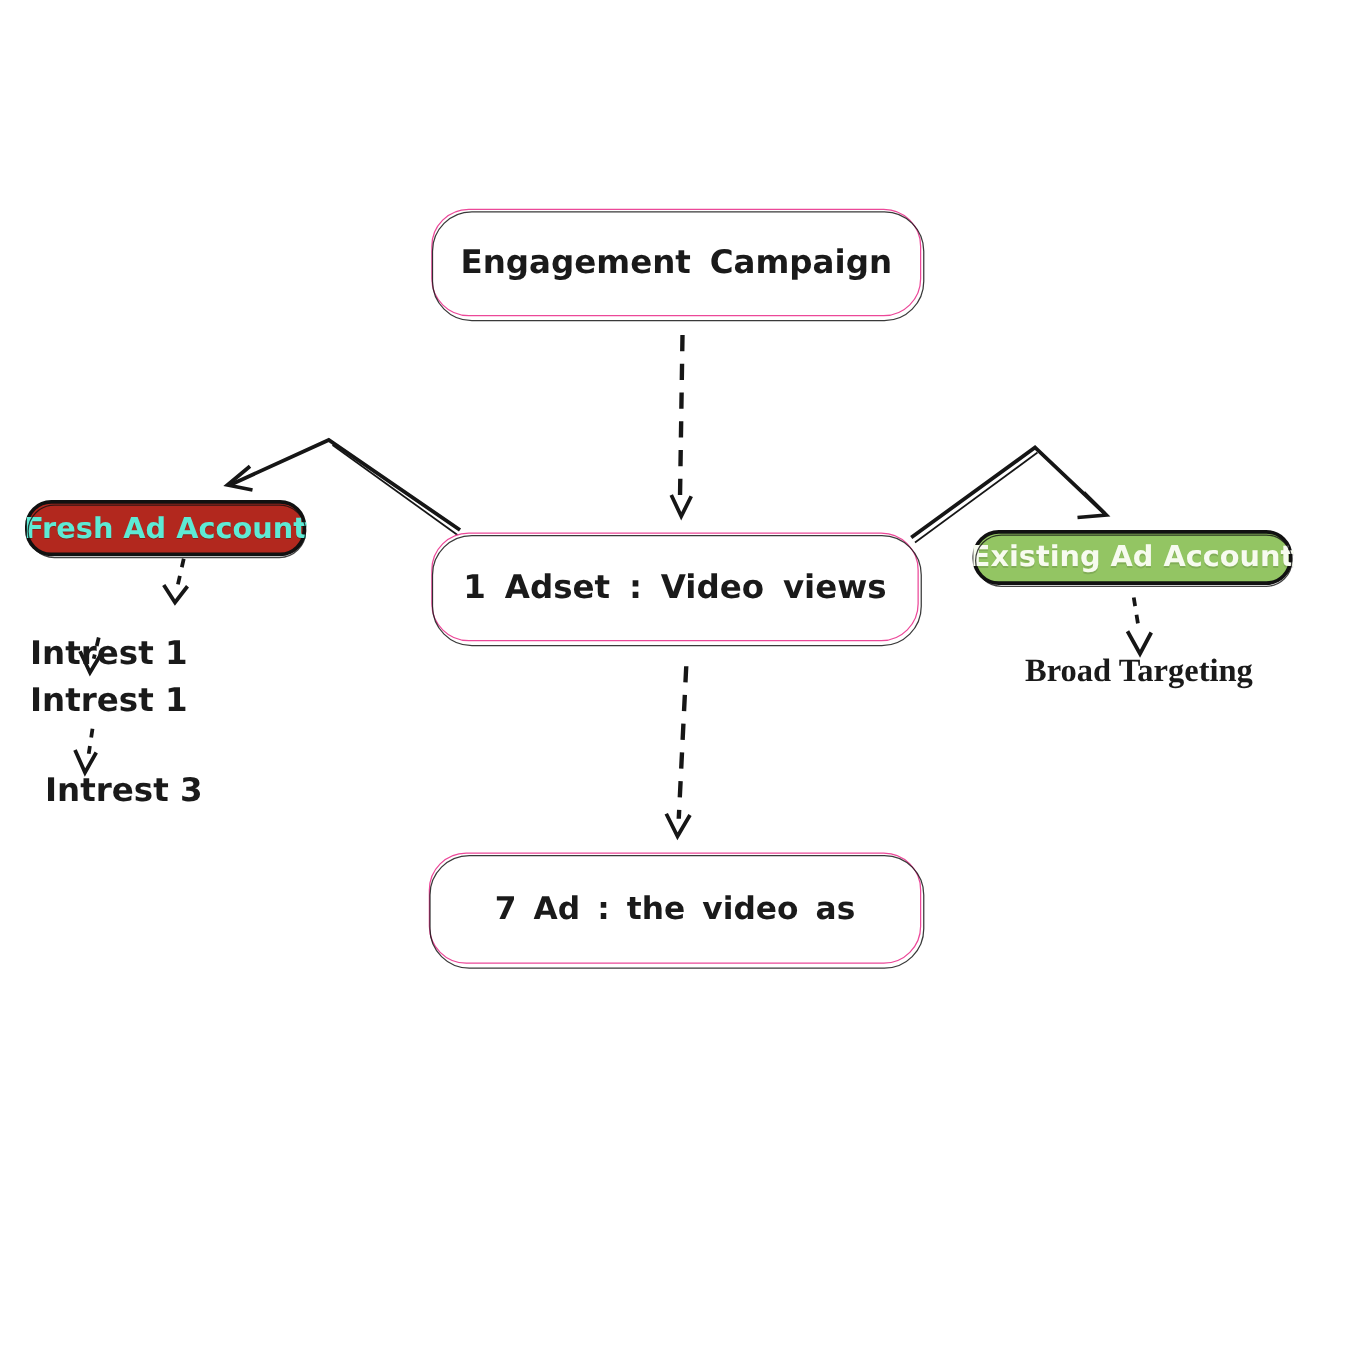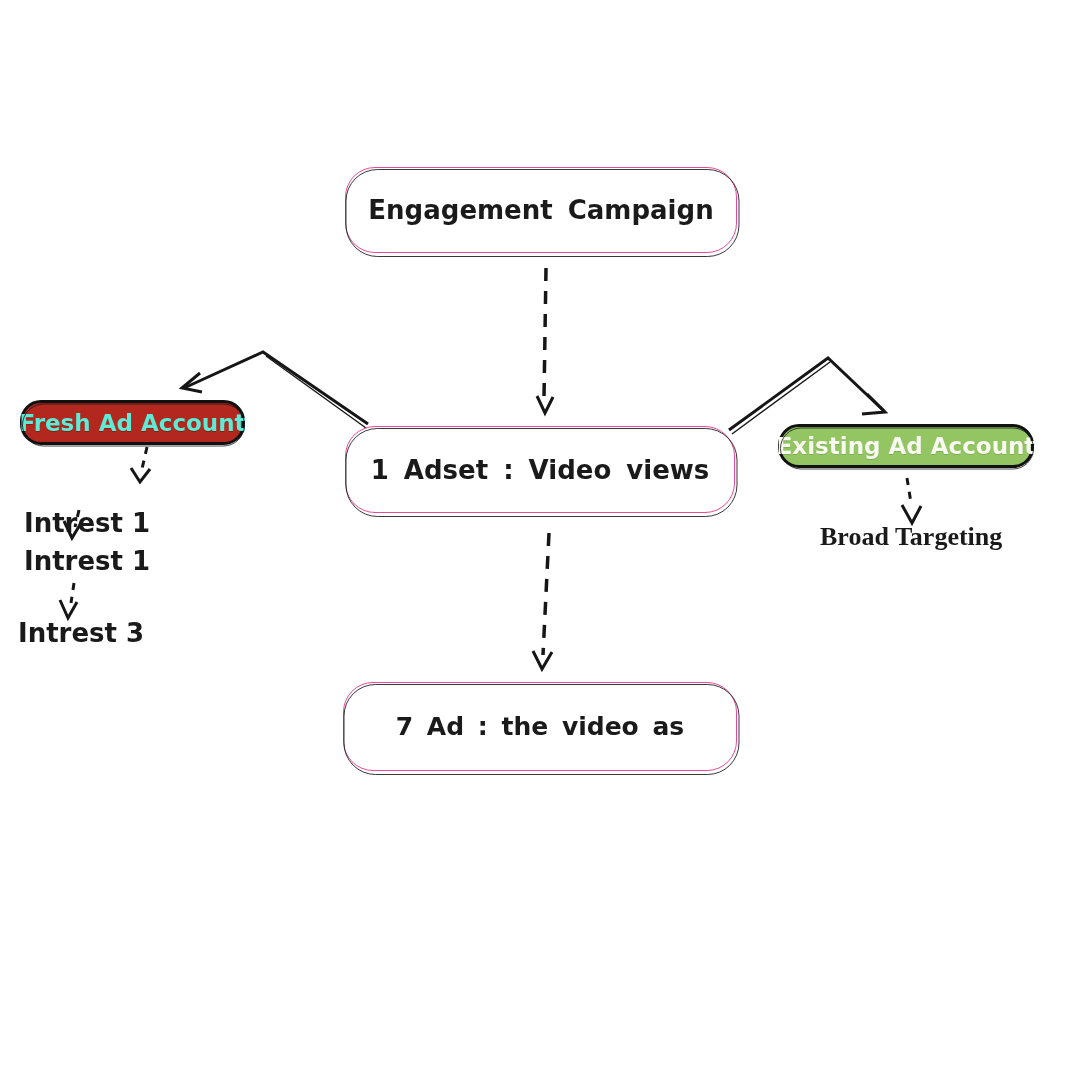--- a/index.html
+++ b/index.html
@@ -84,21 +84,21 @@
 
   .plain-label {
     position: absolute;
     color: #1a1a1a;
     font-weight: bold;
     font-size: 26px;
     white-space: nowrap;
   }
   #label-interest-1 { left: 24px; top: 480px; margin-top: 28px; }
   #label-interest-2 { left: 24px; top: 546px; }
-  #label-interest-3 { left: 18px; top: 618px; }
+  #label-interest-3 { left: 36px; top: 618px; }
   #label-broad-targeting { left: 820px; top: 522px; font-family: Liberation Serif, serif; }
 
   .stroke {
     stroke: #161616;
     fill: none;
     stroke-width: 3;
   }
   .dash-long { stroke-dasharray: 13 10; stroke-width: 3.5; }
   .dash-short { stroke-dasharray: 7 7; stroke-width: 3; }
   .sketch-thin { stroke-width: 1.4; }

